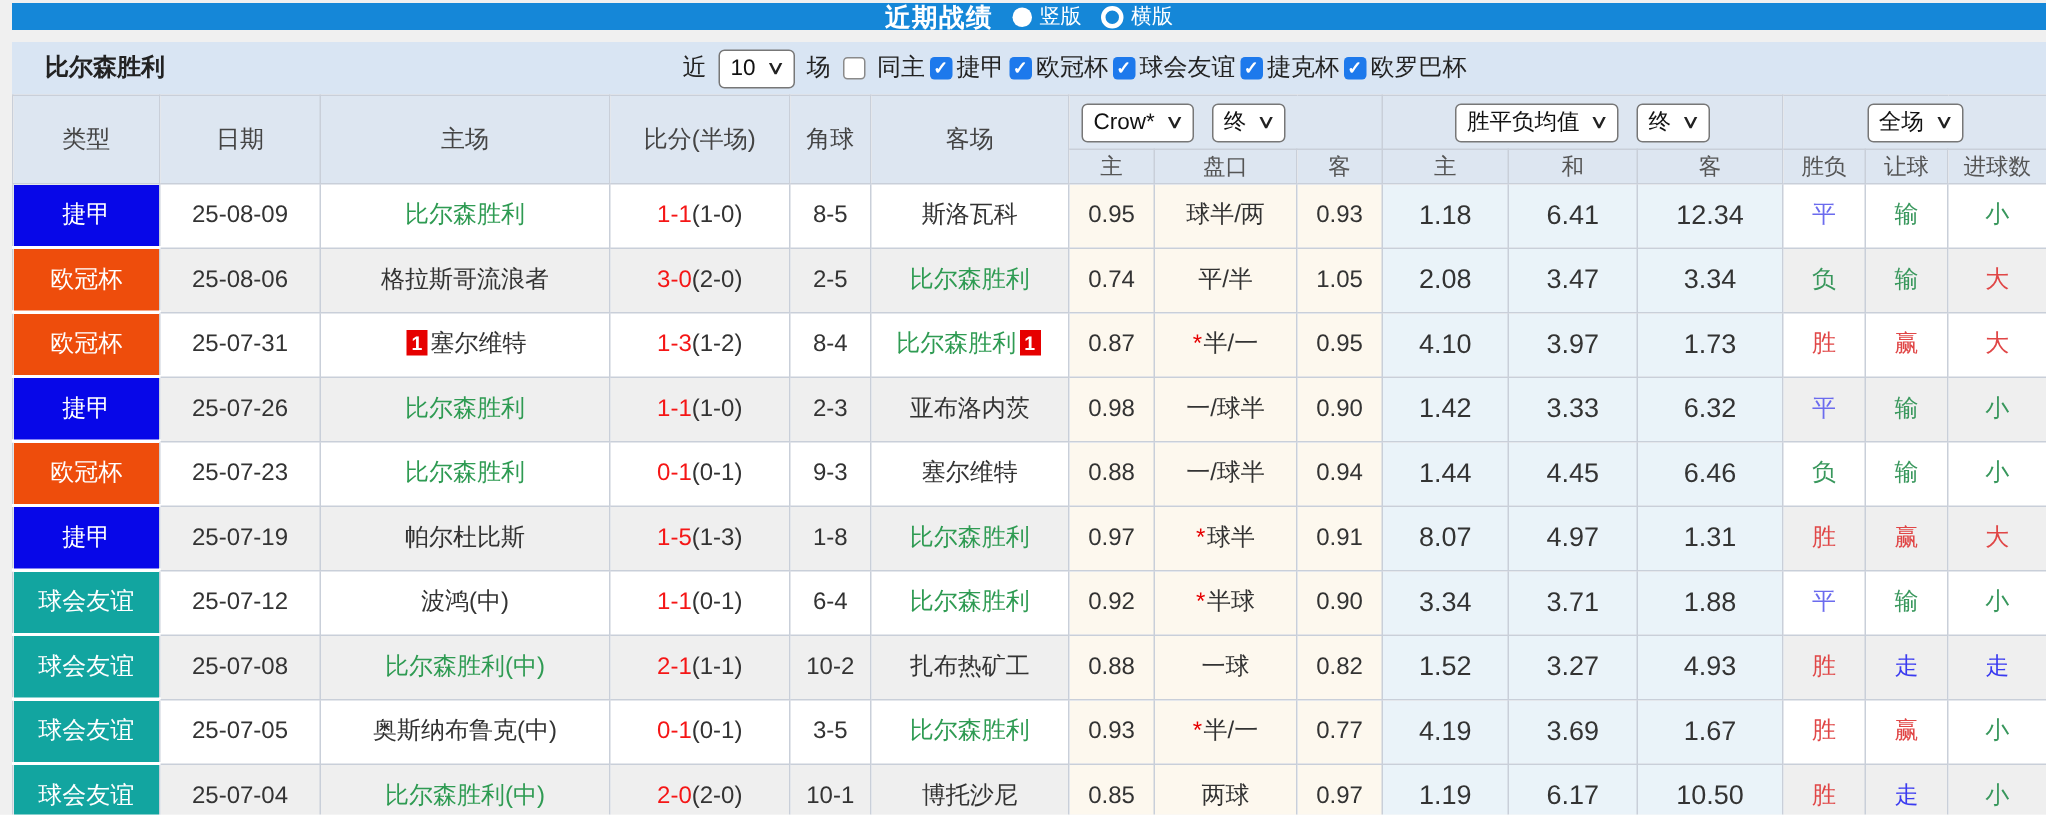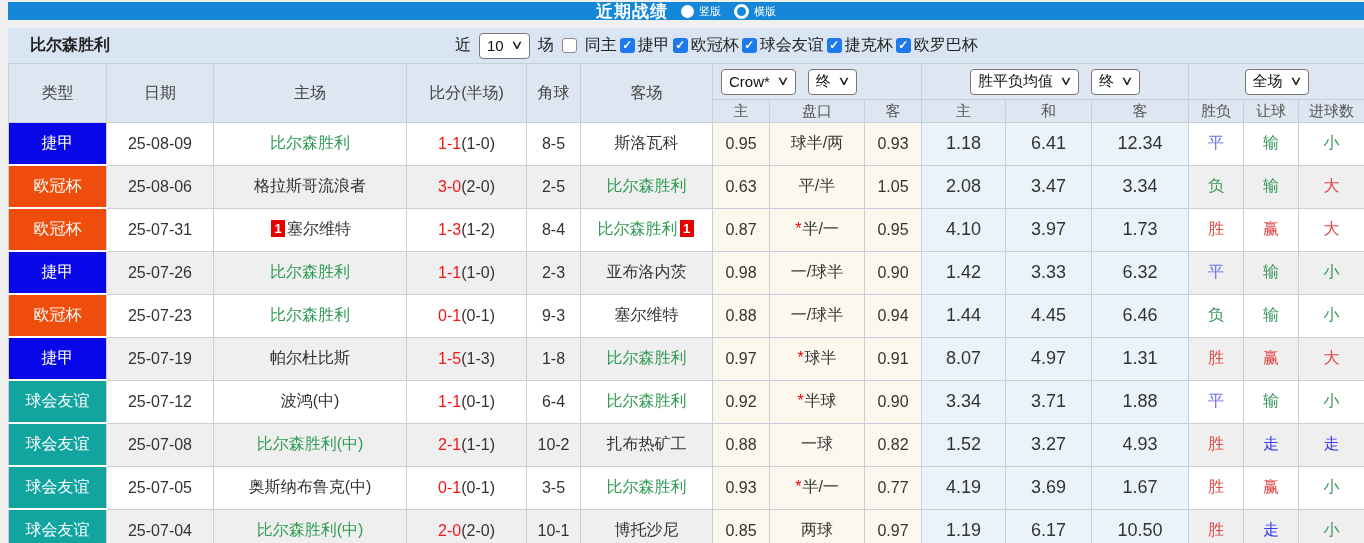--- a/index.html
+++ b/index.html
@@ -3,21 +3,21 @@
 <meta charset="utf-8">
 <style>
   html,body{margin:0;padding:0;background:#f0f0f0;width:1364px;height:543px;overflow:hidden;
     font-family:"Liberation Sans",sans-serif;-webkit-font-smoothing:antialiased;}
   .page{padding-top:2px;}
   
   .titlebar{margin-left:8px;height:18px;background:#1587d8;display:flex;align-items:center;justify-content:center;gap:7px;color:#fff;}
   .titlebar .title{font-weight:bold;font-size:17px;letter-spacing:1px;}
   .radio-dot{width:13px;height:13px;border-radius:50%;background:#fff;display:inline-block;}
   .radio-ring{width:9px;height:9px;border-radius:50%;border:3px solid #fff;background:transparent;display:inline-block;}
-  .titlebar .rlabel{font-size:11px;}
+  .titlebar .rlabel{font-size:14px;}
   .titlebar .rgroup{display:flex;align-items:center;gap:5px;margin-left:6px;}
   
   .filterbar{margin-left:8px;margin-top:8px;height:35px;background:#d9e5f3;display:flex;align-items:center;font-size:16px;color:#222;}
   .filterbar .team{font-weight:bold;padding-left:22px;width:425px;flex:none;}
   .filterbar .controls{display:flex;align-items:center;gap:3px;}
   .sel{display:inline-flex;align-items:center;gap:8px;background:#fff;border:1px solid #777;border-radius:4px;height:24px;padding:0 7px;font-size:15px;color:#111;cursor:default;}
   .sel .chev{font-weight:bold;font-size:12px;transform:scaleX(1.25);color:#222;}
   .cb{width:15px;height:15px;border-radius:3px;display:inline-block;vertical-align:-3px;box-sizing:border-box;}
   .cb-off{background:#fff;border:1px solid #8a8a8a;}
   .cb-on{background:#1d79ec;color:#fff;font-size:12px;font-weight:bold;line-height:15px;text-align:center;}
@@ -173,21 +173,21 @@
           <td class="band" style="color: rgb(56, 151, 92);">输</td>
           <td class="band" style="color: rgb(56, 151, 92);">小</td>
         </tr>
         <tr class="even">
           <td class="league" style="background: rgb(238, 77, 12);">欧冠杯</td>
           <td class="band">25-08-06</td>
           <td class="band"><span>格拉斯哥流浪者</span></td>
           <td class="band"><span class="score">3-0</span><span class="half">(2-0)</span></td>
           <td class="band">2-5</td>
           <td class="band"><span class="t-green">比尔森胜利</span></td>
-          <td class="odds">0.63</td>
+          <td class="odds">0.74</td>
           <td class="odds">平/半</td>
           <td class="odds">1.05</td>
           <td class="avg">2.08</td>
           <td class="avg">3.47</td>
           <td class="avg">3.34</td>
           <td class="band" style="color: rgb(56, 151, 92);">负</td>
           <td class="band" style="color: rgb(56, 151, 92);">输</td>
           <td class="band" style="color: rgb(224, 70, 70);">大</td>
         </tr>
         <tr class="odd">

